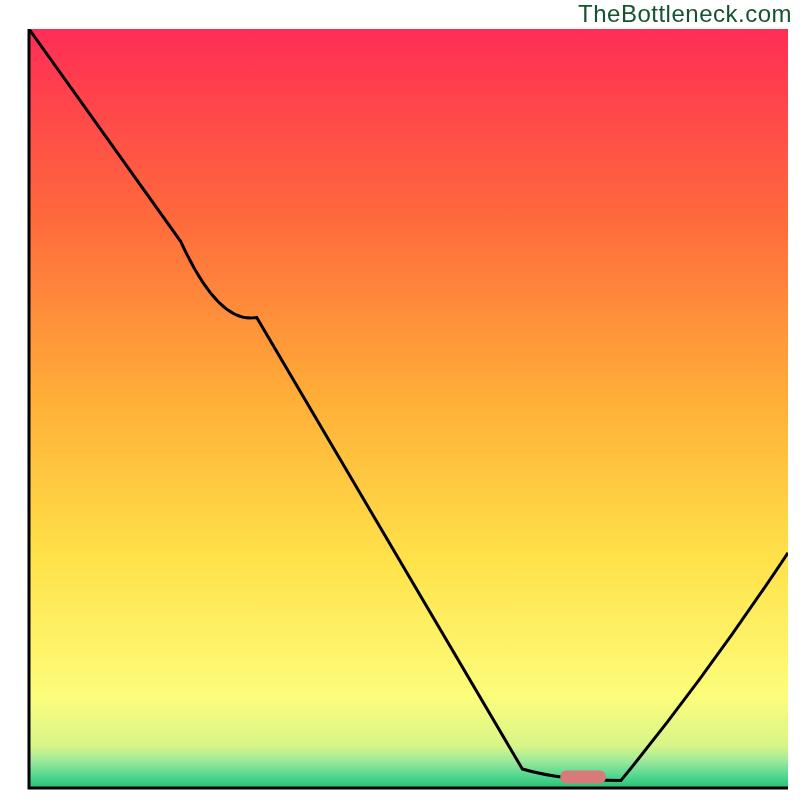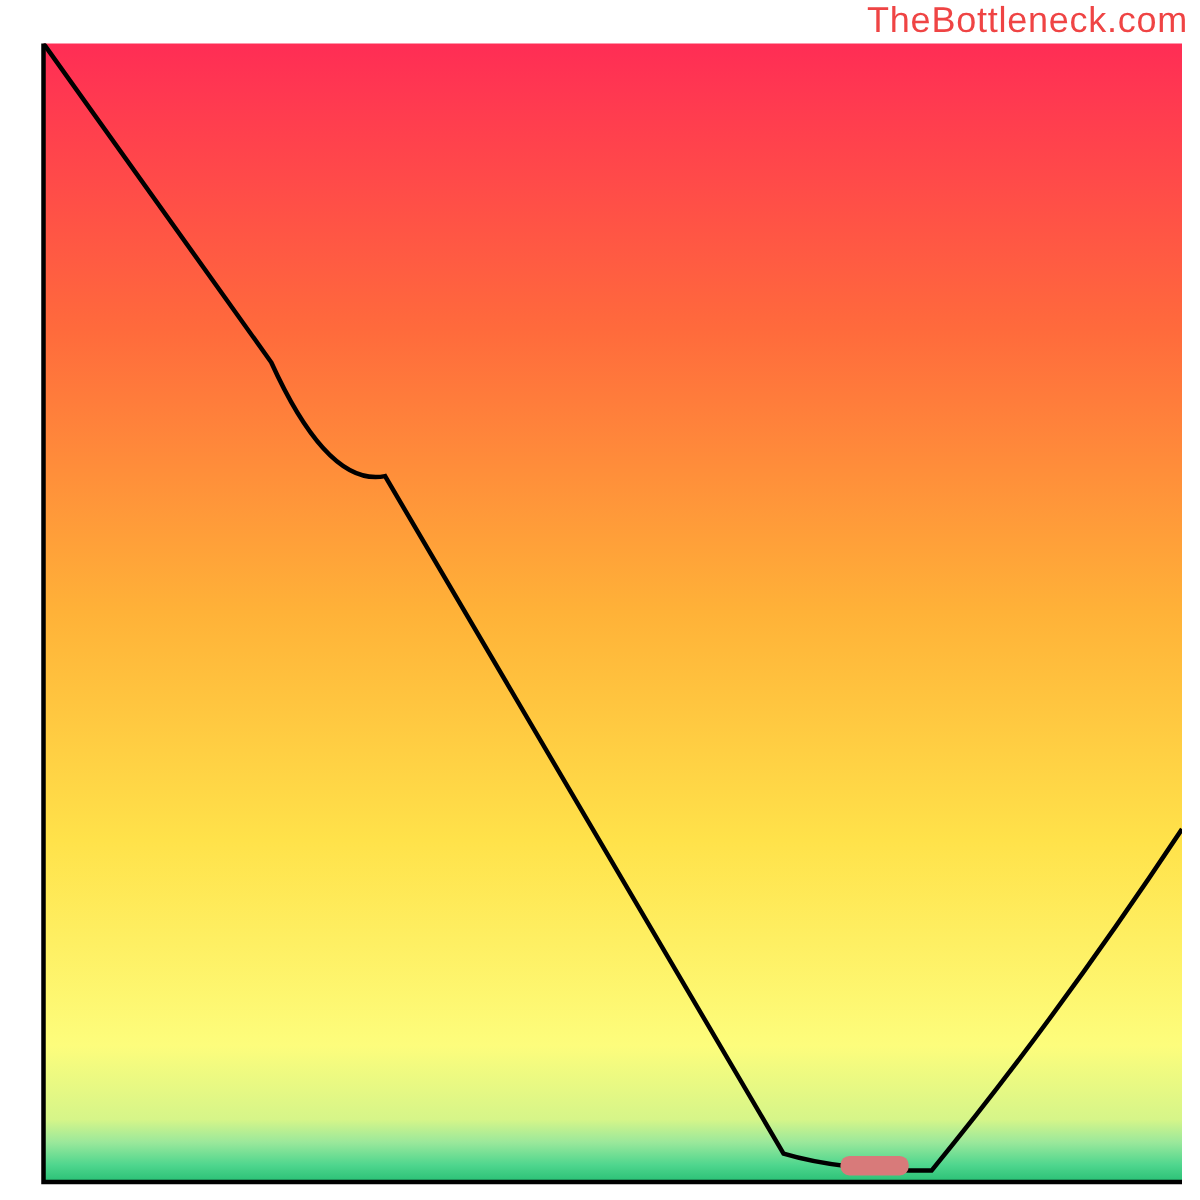--- a/index.html
+++ b/index.html
@@ -14,21 +14,21 @@
     position: relative;
     width: 800px;
     height: 800px;
   }
   .attribution {
     position: absolute;
     top: 0;
     right: 8px;
     font-family: Arial, Helvetica, sans-serif;
     font-size: 24px;
-    color: #ef4444;
+    color: #14532d;
     letter-spacing: 0.5px;
     font-weight: 500;
   }
   svg {
     position: absolute;
     top: 0;
     left: 0;
   }
 </style>
 </head>

